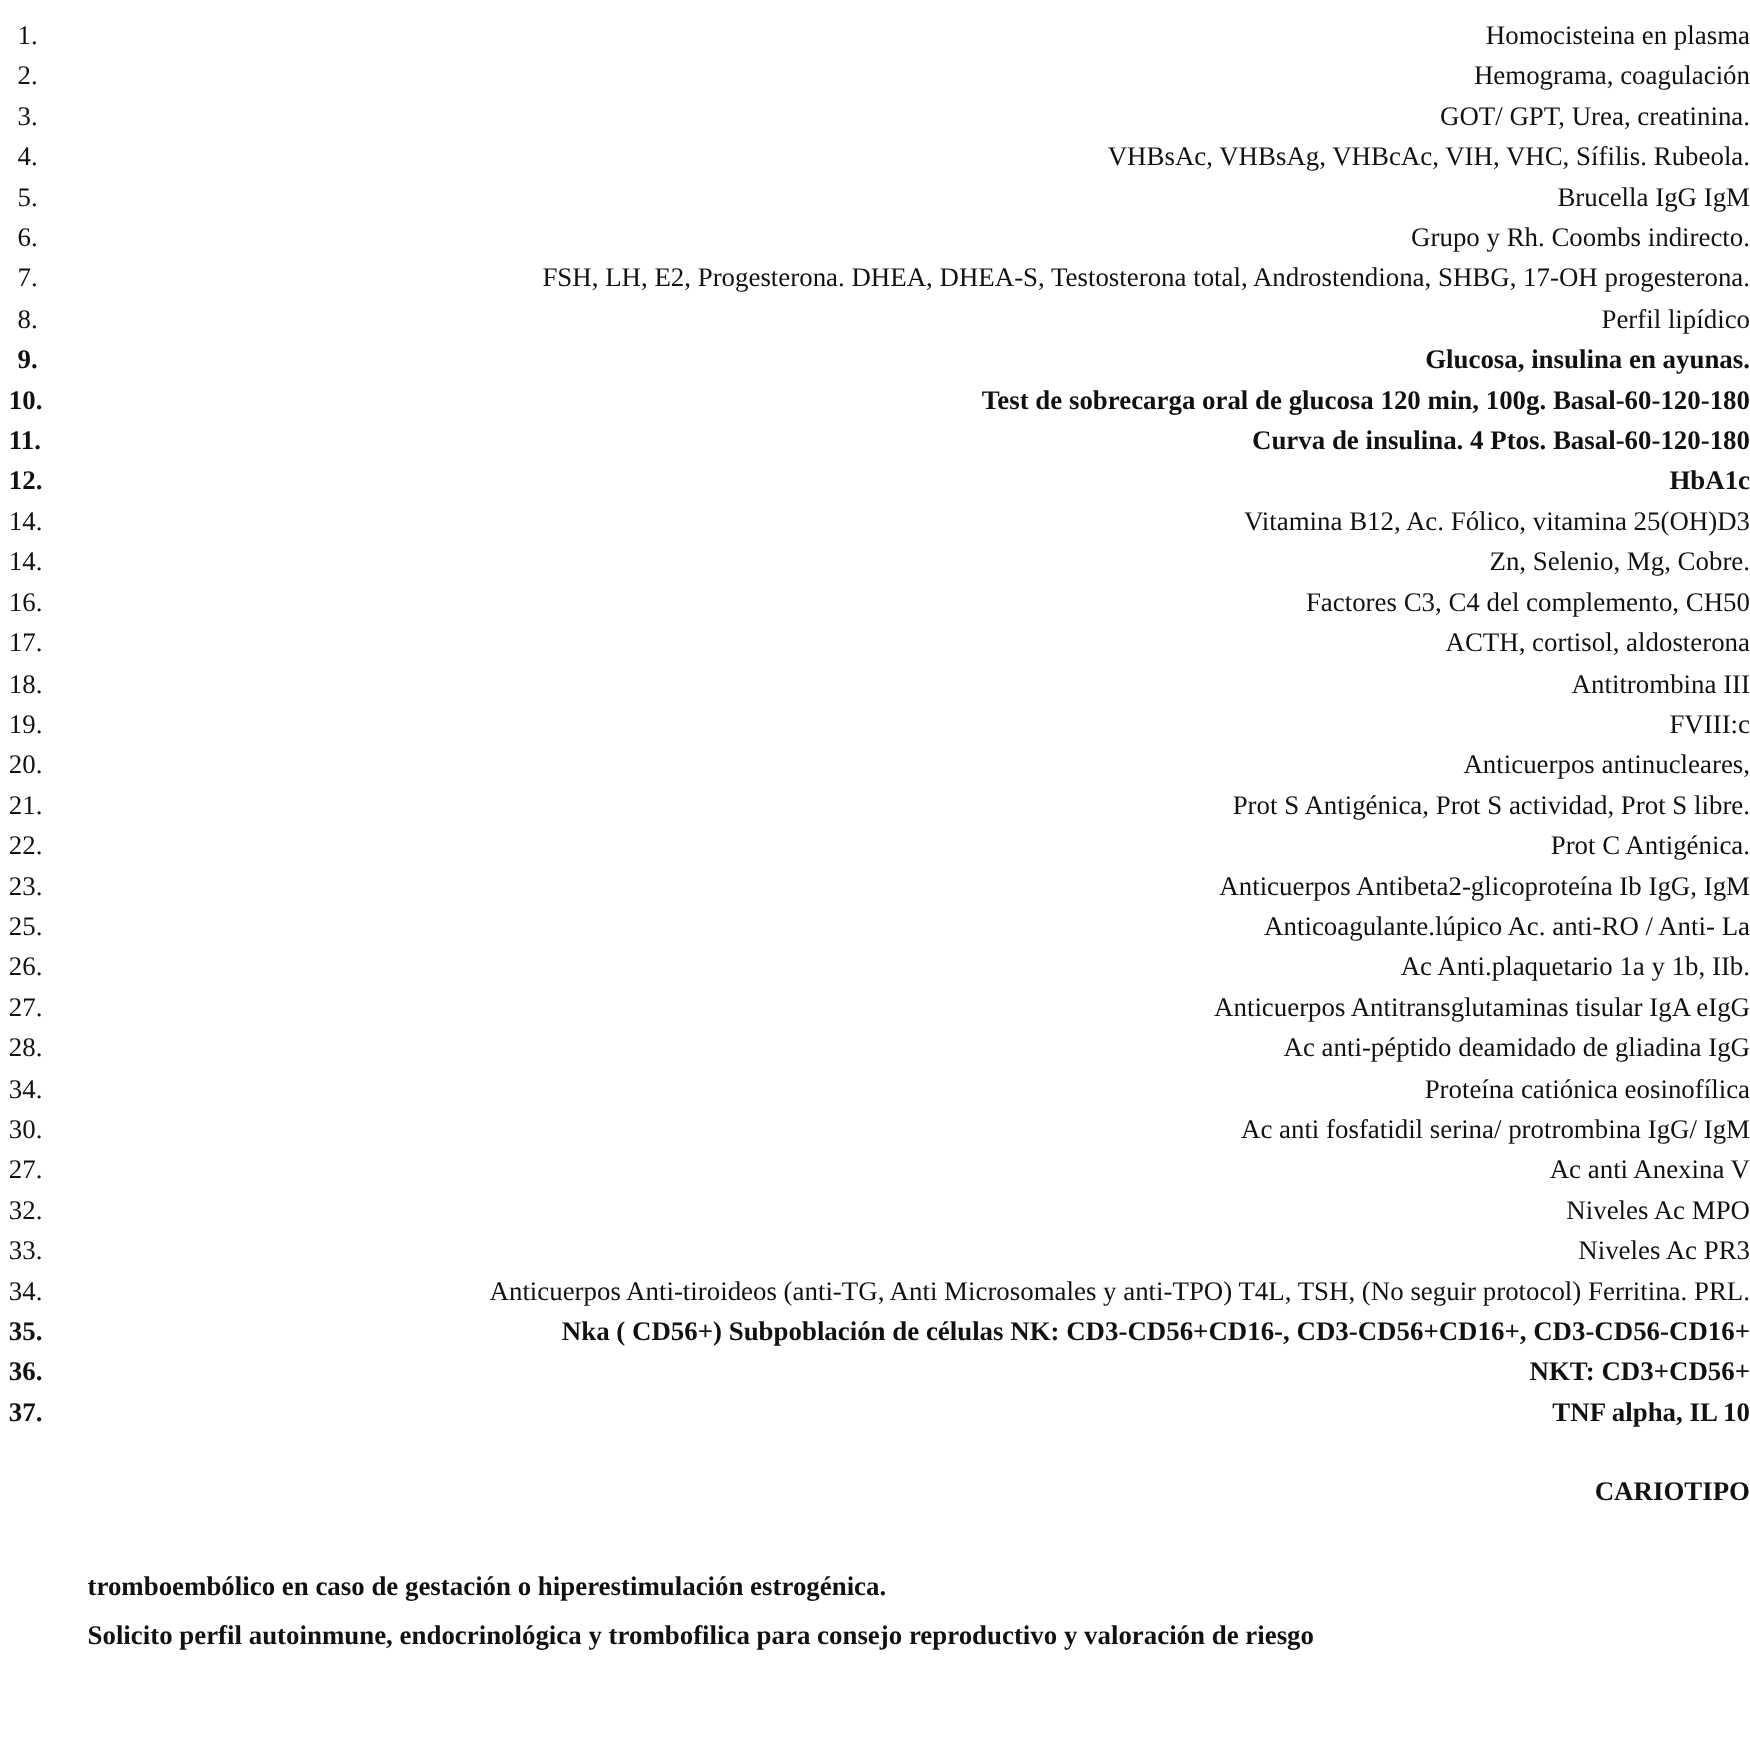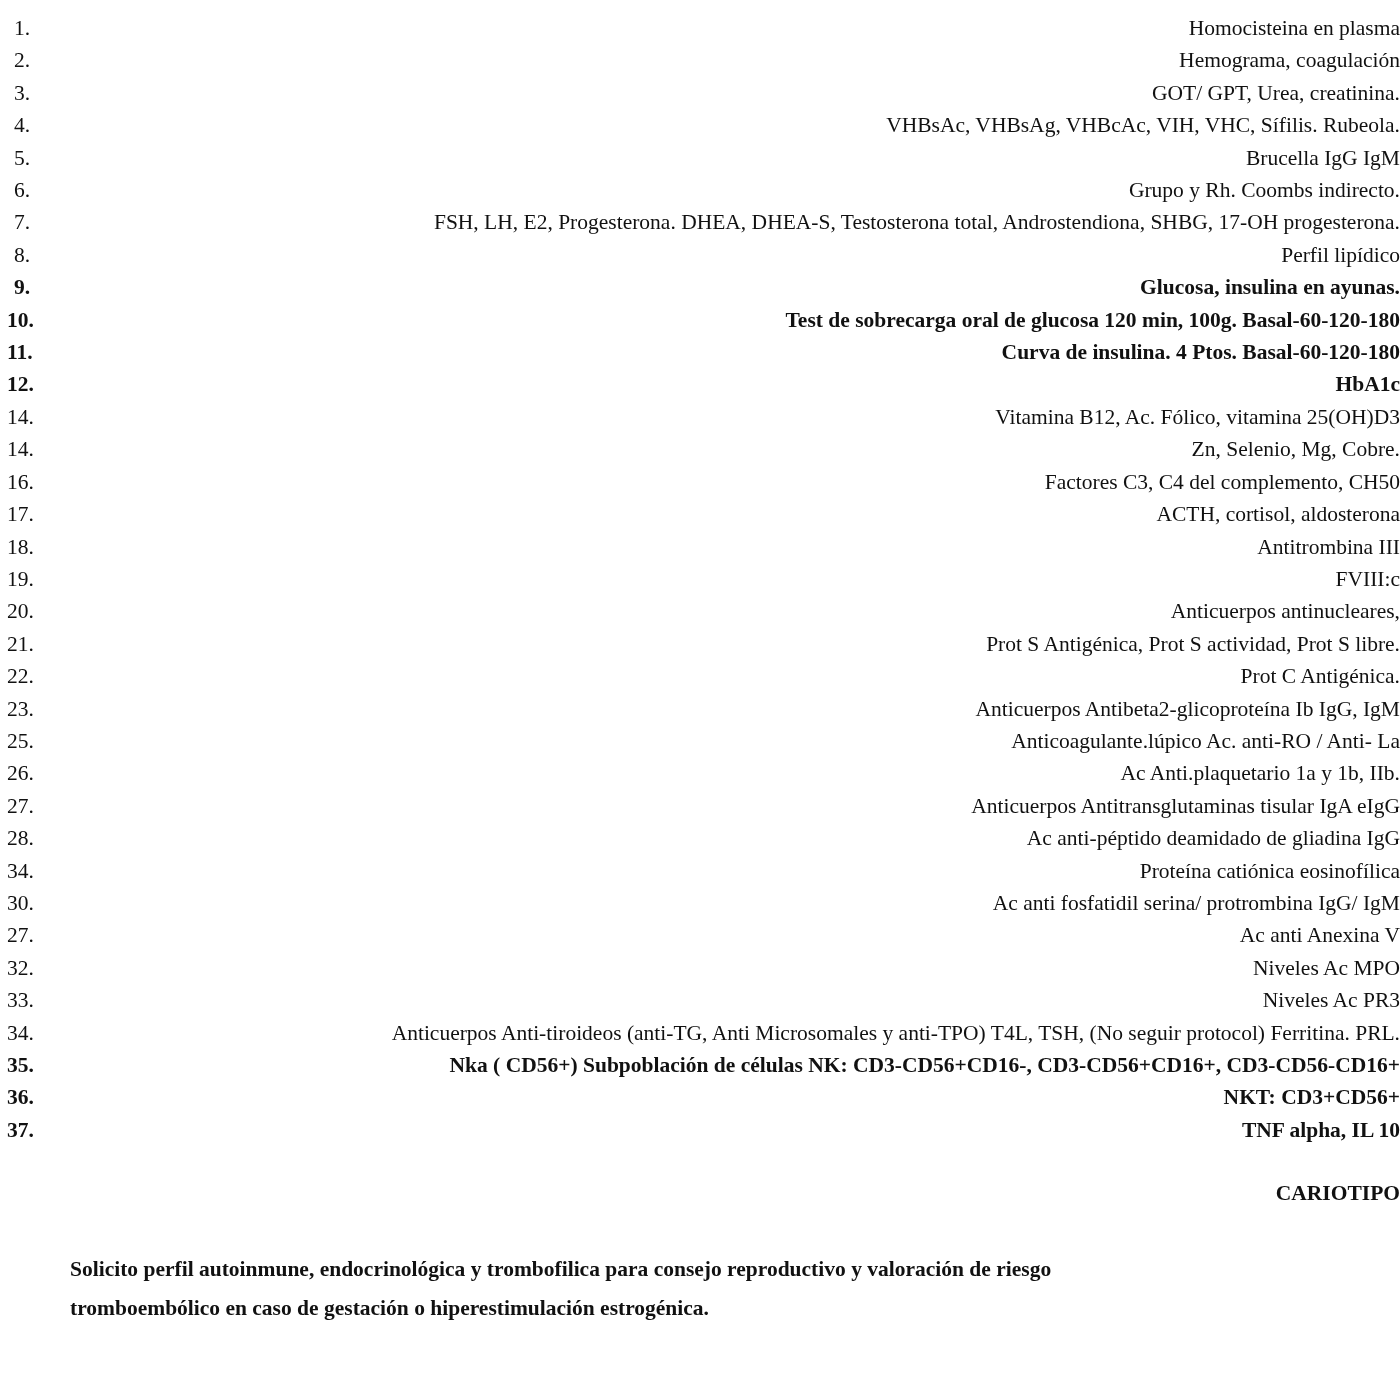--- a/index.html
+++ b/index.html
@@ -200,16 +200,16 @@
         <span class="num two">36.</span>
         <span class="txt">NKT: CD3+CD56+</span>
       </div>
       <div class="row bold">
         <span class="num two">37.</span>
         <span class="txt">TNF alpha, IL 10</span>
       </div>
     </div>
   <div class="heading">CARIOTIPO</div>
   <div class="closing">
+    <div>tromboembólico en caso de gestación o hiperestimulación estrogénica.</div>
     <div>Solicito perfil autoinmune, endocrinológica y trombofilica para consejo reproductivo y valoración de riesgo</div>
-    <div>tromboembólico en caso de gestación o hiperestimulación estrogénica.</div>
   </div>
 </div>
 
 </body></html>

